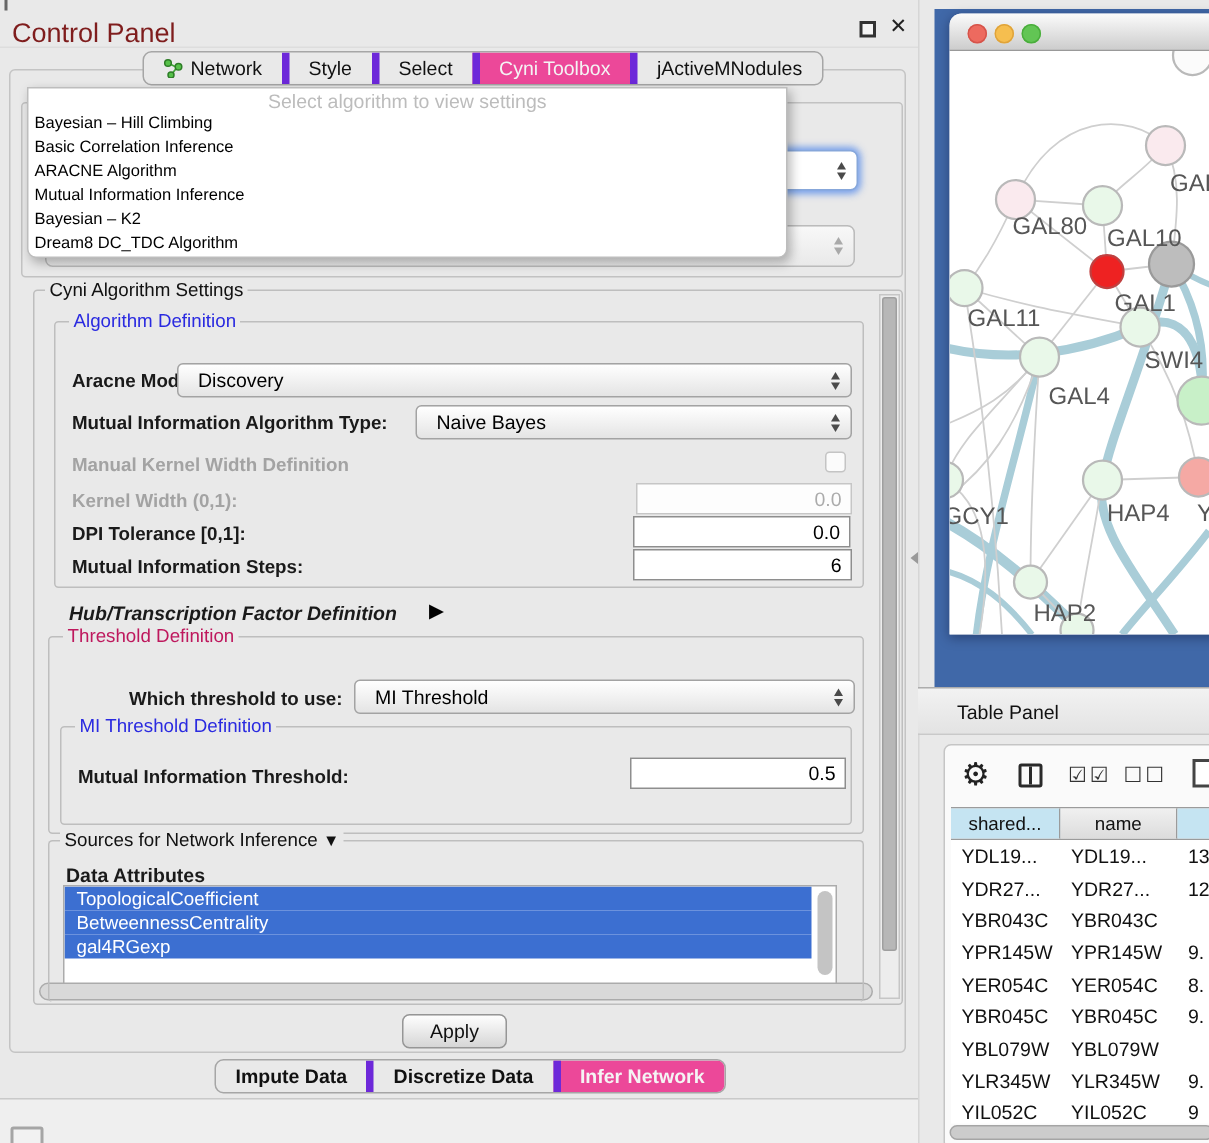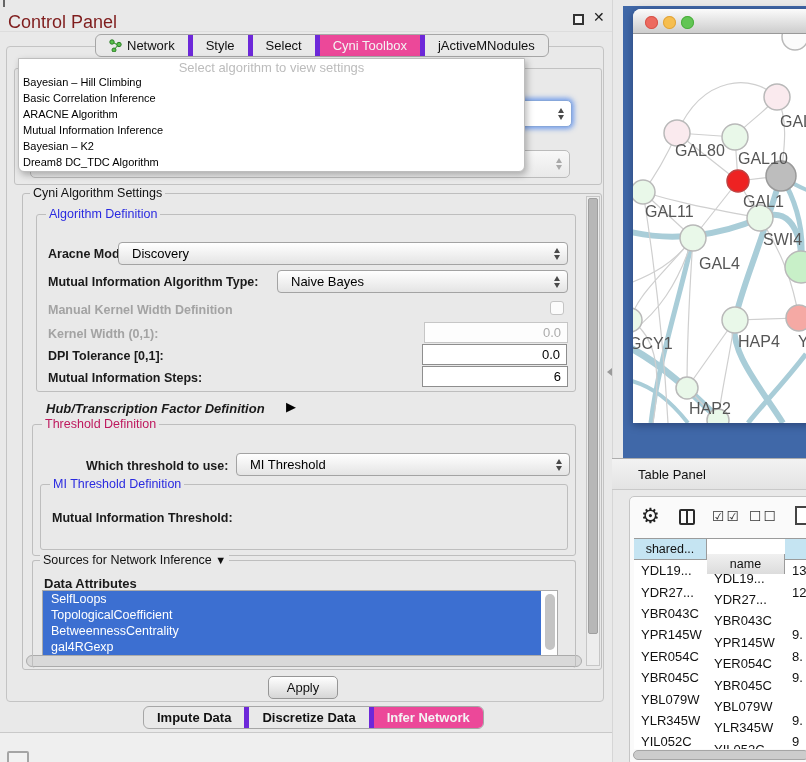--- a/index.html
+++ b/index.html
@@ -95,21 +95,21 @@
   .colico{left:679px;top:509px;width:16px;height:16px;border:2px solid #2A2A2A;border-radius:2px;display:flex;justify-content:center;}
   .colico div{width:2px;height:100%;background:#2A2A2A;}
   .cbx{font-size:14px;color:#333;letter-spacing:2px;top:508px;}
   .pageico{left:795px;top:506px;width:14px;height:19px;border:2px solid #444;background:#FFF;}
 
   .table{left:634px;top:538px;width:215px;height:211px;overflow:hidden;font-size:13px;background:#FFF;}
   .thead{display:flex;height:22px;border-top:1px solid #9B9B9B;border-bottom:1px solid #9B9B9B;font-size:12.5px;}
   .th{display:flex;align-items:center;justify-content:center;border-right:1px solid #9B9B9B;height:100%;}
   .th.hl{background:#C5E4F2;}
   .th.plain{background:linear-gradient(#F0F0F0,#DCDCDC);}
-  .c1{width:73px;} .c2{width:78px;margin-top:15px;} .c3{width:60px;}
+  .c1{width:73px;} .c2{width:78px;} .c3{width:60px;}
   .tr{display:flex;height:21.4px;align-items:center;}
   .td{padding-left:7px;white-space:nowrap;overflow:hidden;}
   .tp-hscroll{left:633px;top:750px;width:176px;height:10px;background:#CCC;border:1px solid #A5A5A5;border-radius:5px;}
 </style>
 </head>
 <body>
 
 <div id="app">
 
   <div class="abs panel-left"></div>
@@ -226,28 +226,28 @@
     <span class="arrs">
         <span class="au"></span>
         <span class="ad"></span>
       </span>
   </div>
 
   <div class="abs group" style="left:40px;top:484px;width:528px;height:66px;"></div>
   <span class="gtitle blue" style="left:50px;top:478px;">MI Threshold Definition</span>
 
   <span class="lbl" style="left:52px;top:511px;">Mutual Information Threshold:</span>
+  <div class="field" style="left:420px;top:505px;width:144px;height:21px;">0.5</div>
 
   <div class="abs group" style="left:32px;top:560px;width:544px;height:108px;border-bottom:none;"></div>
   <span class="gtitle" style="left:40px;top:554px;"><span>Sources for Network Inference</span> <span style="font-size:11px;">▼</span></span>
 
   <span class="lbl" style="left:44px;top:576px;font-size:13px;">Data Attributes</span>
 
   <div class="abs attr-list">
-    <div class="row">SelfLoops</div>
     <div class="row">TopologicalCoefficient</div>
     <div class="row">BetweennessCentrality</div>
     <div class="row">gal4RGexp</div>
     <div class="attr-thumb"></div>
   </div>
 
   <div class="abs btn">Apply</div>
 
   <div class="abs tabstrip tabs-bottom">
     <div class="tab">

